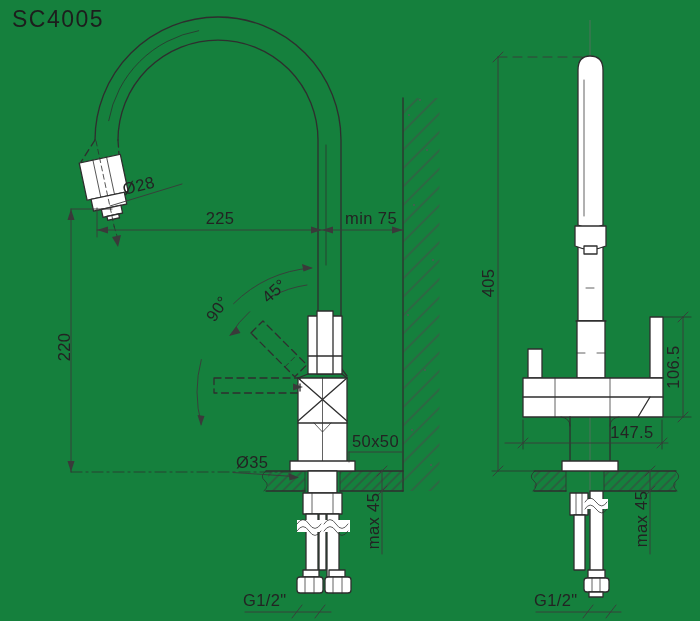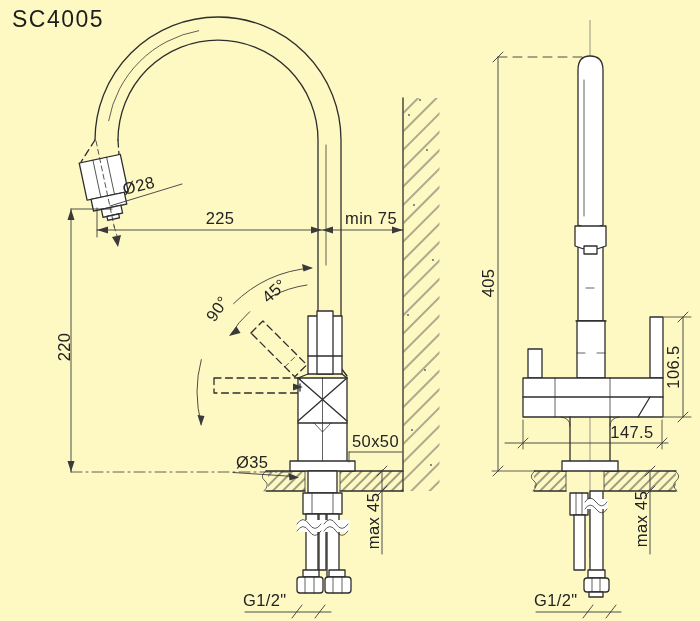--- a/index.html
+++ b/index.html
@@ -1,16 +1,16 @@
 <!DOCTYPE html>
 <html><head>
 <meta charset="utf-8">
 <style>
   html,body{margin:0;padding:0;background:#fff;}
-  .page{width:700px;height:621px;position:relative;background:#fef9c3;overflow:hidden;}
+  .page{width:700px;height:621px;position:relative;background:#15803d;overflow:hidden;}
   svg{display:block;}
   .ln{stroke:#2e2e2e;stroke-width:1.3;fill:none;stroke-linecap:round;stroke-linejoin:round;}
   .lnf{stroke:#2e2e2e;stroke-width:1.3;fill:#fff;stroke-linejoin:round;}
   .thin{stroke:#2e2e2e;stroke-width:0.75;fill:none;stroke-linecap:round;}
   .dim{stroke:#3a3a3a;stroke-width:0.9;fill:none;stroke-linecap:round;}
   .dimf{fill:#3a3a3a;stroke:none;}
   .dash{stroke-dasharray:7,4.5;}
   .dashs{stroke-dasharray:5,3.5;}
   .dashdot{stroke-dasharray:11,4,2,4;}
   .white{fill:#fff;stroke:none;}

